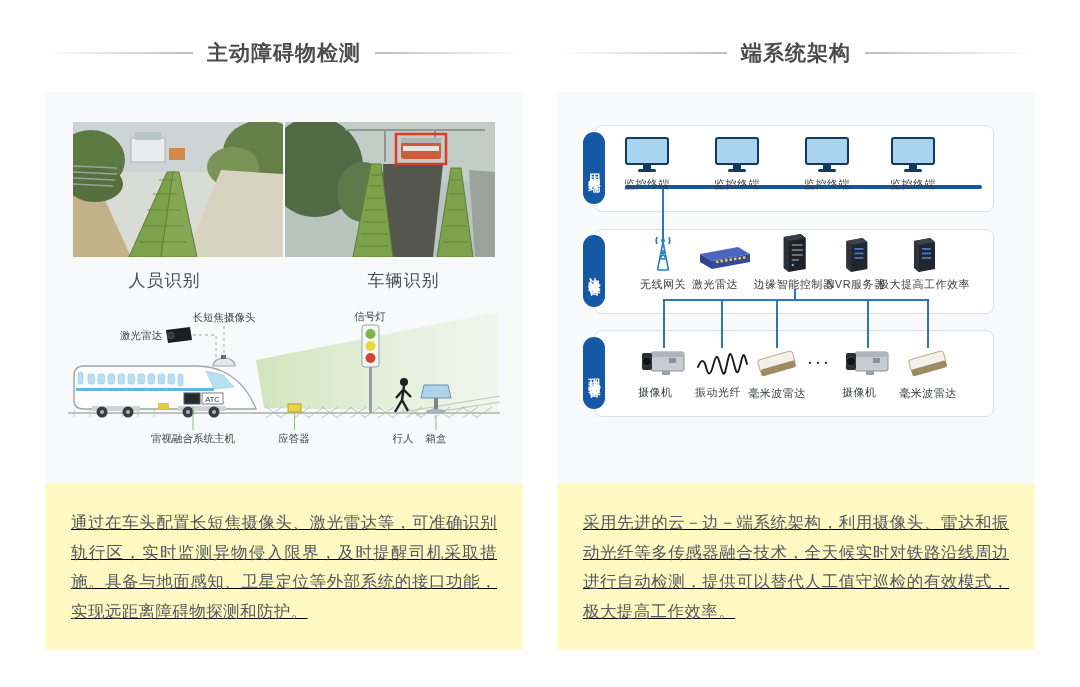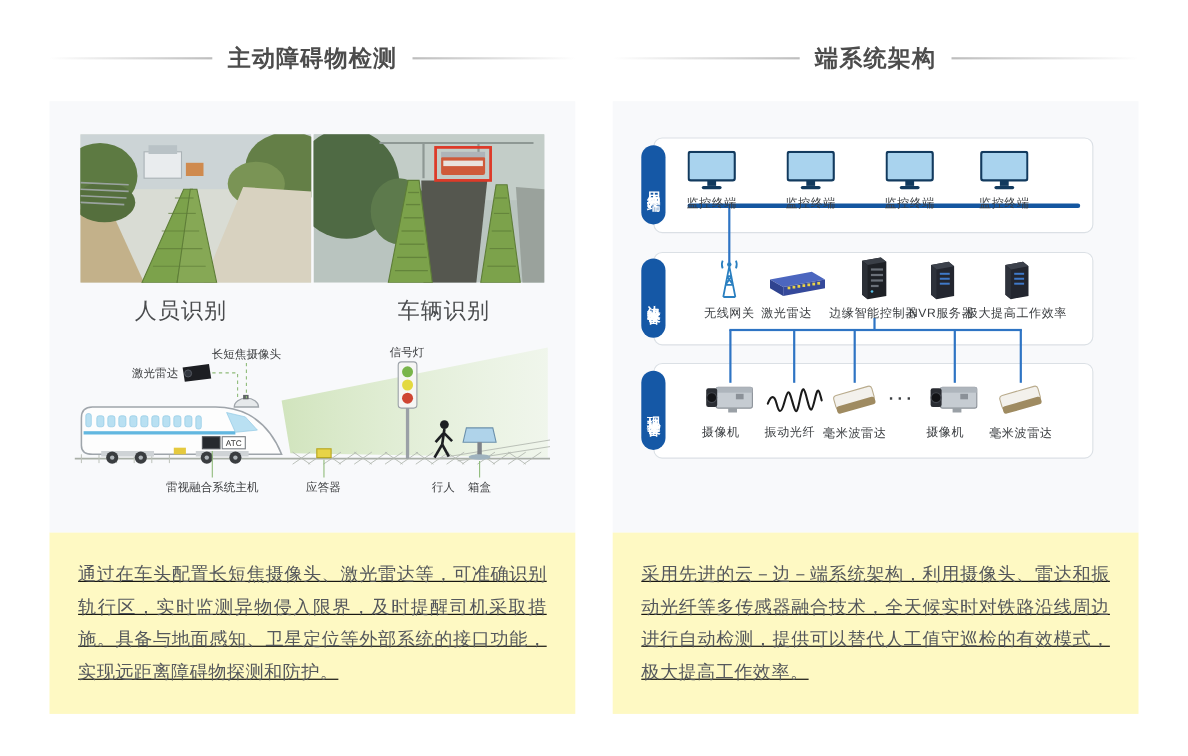--- a/index.html
+++ b/index.html
@@ -17,21 +17,21 @@
 
   
   .card-top { background:#f8f9fb; height:392px; position:relative; }
   .card-bottom { background:#fef9c3; height:165px; padding:24px 26px;text-decoration:underline; }
   .desc { font-size:16.5px; color:#55585c; line-height:1.8; letter-spacing:0.4px; text-align:justify; }
 
   
   .photos { display:flex; gap:2px; padding:30px 28px 0 28px; }
   .photos svg { display:block; }
   .photo-labels { display:flex; margin-top:12px; }
-  .photo-labels span { flex:1; text-align:center; font-size:20px; color:#4a4c4e; letter-spacing:1px; }
+  .photo-labels span { flex:1; text-align:center; font-size:17px; color:#4a4c4e; letter-spacing:1px; }
   .train-wrap { margin:16px auto 0 auto; width:436px; }
 
   
   .arch { position:absolute; inset:0; }
   .layer-box { position:absolute; left:37px; width:400px; background:#ffffff; border:1px solid #dbe0e5; border-radius:8px; }
   .pill { position:absolute; left:26px; width:22px; height:72px; background:#1558a6; border-radius:11px; color:#fff;
           font-size:12px; font-weight:700; writing-mode:vertical-lr; letter-spacing:2px;
           display:flex; align-items:center; justify-content:center; z-index:3; }
   .arch-item { position:absolute; transform:translateX(-50%); text-align:left; z-index:2; }
   .arch-item .lbl { display:block; font-size:11px; color:#3a3d40; white-space:nowrap; margin-top:4px; letter-spacing:0.5px; }

